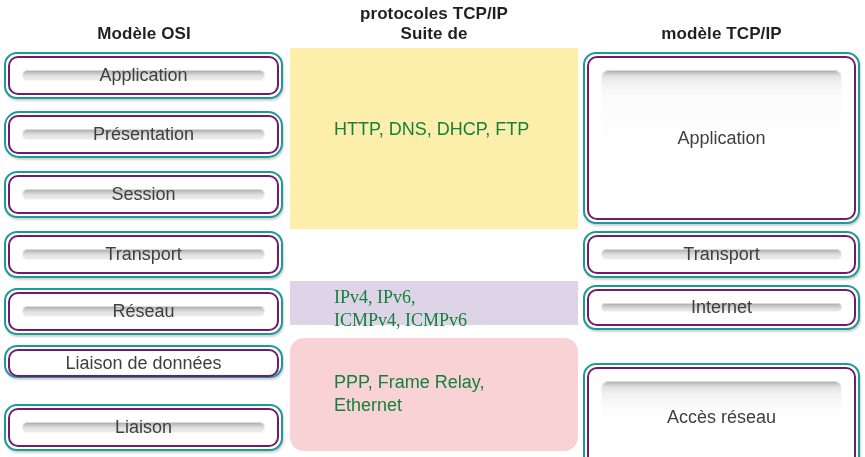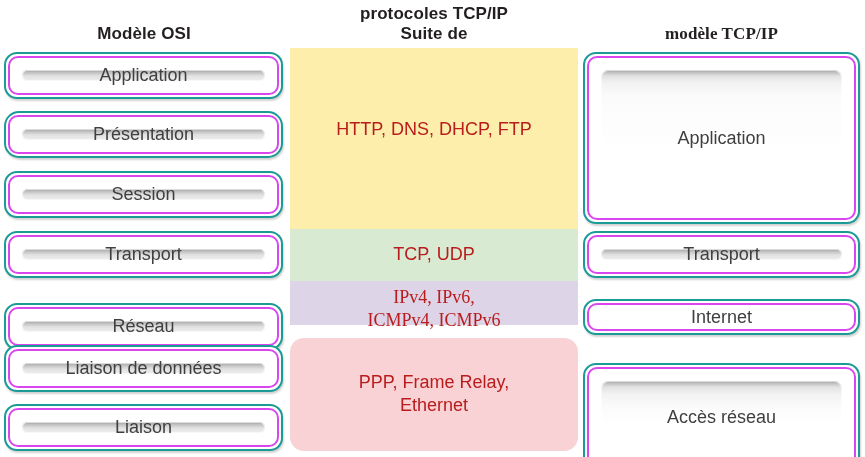--- a/index.html
+++ b/index.html
@@ -16,47 +16,47 @@
     position:absolute;
     text-align:center;
     font-weight:bold;
     font-size:17px;
     line-height:20px;
     color:#231f20;
     letter-spacing:.1px;
   }
   #title-osi{left:0px;  top:24px;  width:288px;}
   #title-suite{left:290px;top:4px;  width:288px;}
-  #title-tcpip{left:578px;top:24px; width:287px;font-family:Liberation Serif, serif;}
+  #title-tcpip{left:578px;top:24px; width:287px;}
 
   
   .band{position:absolute;left:290px;width:288px;}
   .band-app{top:48px;  height:181px; background:#fdeeab;}
   .band-tra{top:229px; height:52px;  background:#d9ead2;}
   .band-net{top:281px; height:44px;  background:#ded4e8;font-family:Liberation Serif, serif;}
   .band-acc{top:338px; height:113px; background:#f8d2d4;border-radius:14px;}
   .band-label{
     position:absolute;left:0;width:100%;
-    text-align:center;
-    font-size:18px;line-height:23px;color:#b91c1c;
+    text-align:left;
+    font-size:18px;line-height:23px;color:#15803d;padding-left:44px;
   }
 
   
   .box{
     position:absolute;
     border:2px solid #1b9b96;
     border-radius:13px;
     background:#ffffff;
     box-sizing:border-box;
     padding:2px;
     box-shadow:1px 2px 2px rgba(0,0,0,.18);
   }
   .box .ring{
     width:100%;height:100%;
-    border:2px solid #d946ef;
+    border:2px solid #701a75;
     border-radius:10px;
     box-sizing:border-box;
     padding:12px;
     background:#ffffff;
   }
   .box .inner{
     width:100%;height:100%;
     border-radius:8px;
     box-sizing:border-box;
     background:
@@ -83,23 +83,20 @@
     <div>protocoles TCP/IP</div>
     <div>Suite de</div>
   </div>
 
   <div class="col-title" id="title-tcpip">modèle TCP/IP</div>
 
   <div class="band band-app">
     <div class="band-label" style="top:70px;">HTTP, DNS, DHCP, FTP</div>
   </div>
 
-  <div class="band band-tra">
-    <div class="band-label" style="top:14px;">TCP, UDP</div>
-  </div>
 
   <div class="band band-net">
     <div class="band-label" style="top:5px;">IPv4, IPv6,</div>
     <div class="band-label" style="top:28px;">ICMPv4, ICMPv6</div>
   </div>
 
   <div class="band band-acc">
     <div class="band-label" style="top:33px;">PPP, Frame Relay,</div>
     <div class="band-label" style="top:56px;">Ethernet</div>
   </div>
@@ -117,47 +114,47 @@
   <div class="box left" style="top:171px;height:47px;">
     <div class="ring">
       <div class="inner">Session</div>
     </div>
   </div>
   <div class="box left" style="top:231px;height:47px;">
     <div class="ring">
       <div class="inner">Transport</div>
     </div>
   </div>
-  <div class="box left" style="top:288px;height:47px;margin-top:15px;">
+  <div class="box left" style="top:288px;height:47px;">
     <div class="ring">
       <div class="inner">Réseau</div>
     </div>
   </div>
-  <div class="box left" style="top:345px;height:47px;">
+  <div class="box left" style="top:345px;height:33px;">
     <div class="ring">
       <div class="inner">Liaison de données</div>
     </div>
   </div>
   <div class="box left" style="top:404px;height:47px;">
     <div class="ring">
       <div class="inner">Liaison</div>
     </div>
   </div>
 
   <div class="box right" style="top:52px;height:172px;">
     <div class="ring">
       <div class="inner">Application</div>
     </div>
   </div>
   <div class="box right" style="top:231px;height:47px;">
     <div class="ring">
       <div class="inner">Transport</div>
     </div>
   </div>
-  <div class="box right" style="top:299px;height:36px;">
+  <div class="box right" style="top:285px;height:45px;">
     <div class="ring">
       <div class="inner">Internet</div>
     </div>
   </div>
   <div class="box right" style="top:343px;height:108px;margin-top:20px;">
     <div class="ring">
       <div class="inner">Accès réseau</div>
     </div>
   </div>
 

